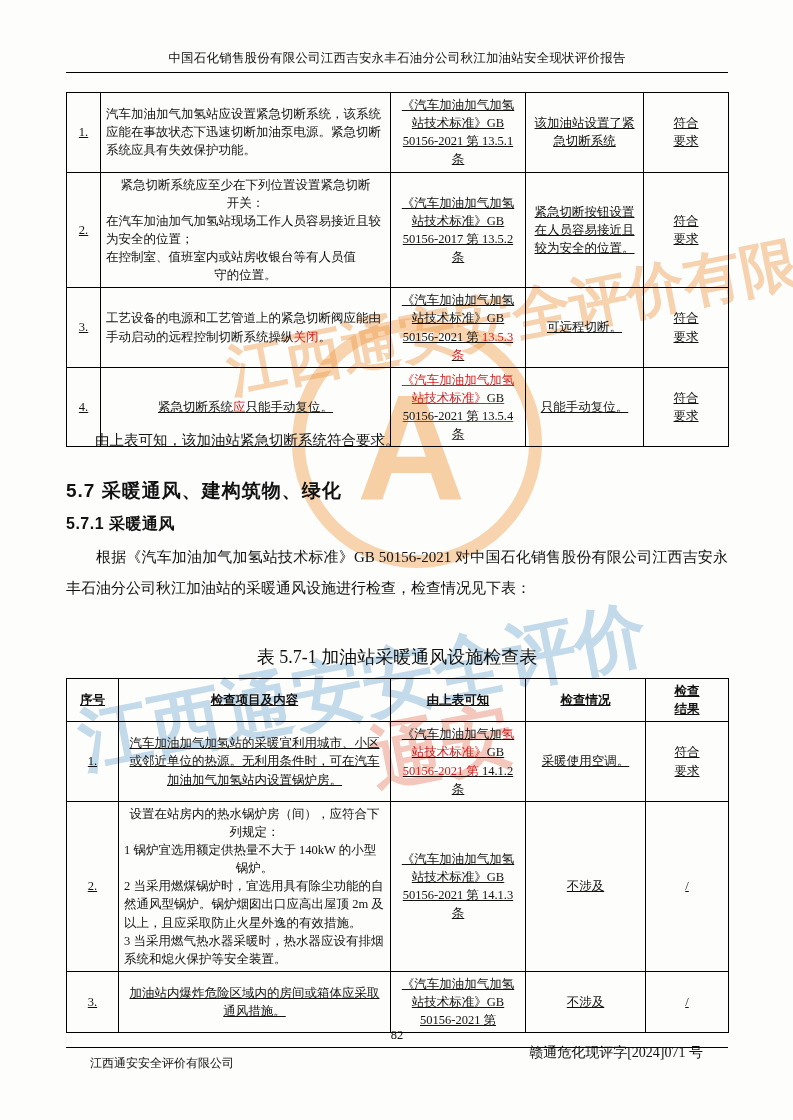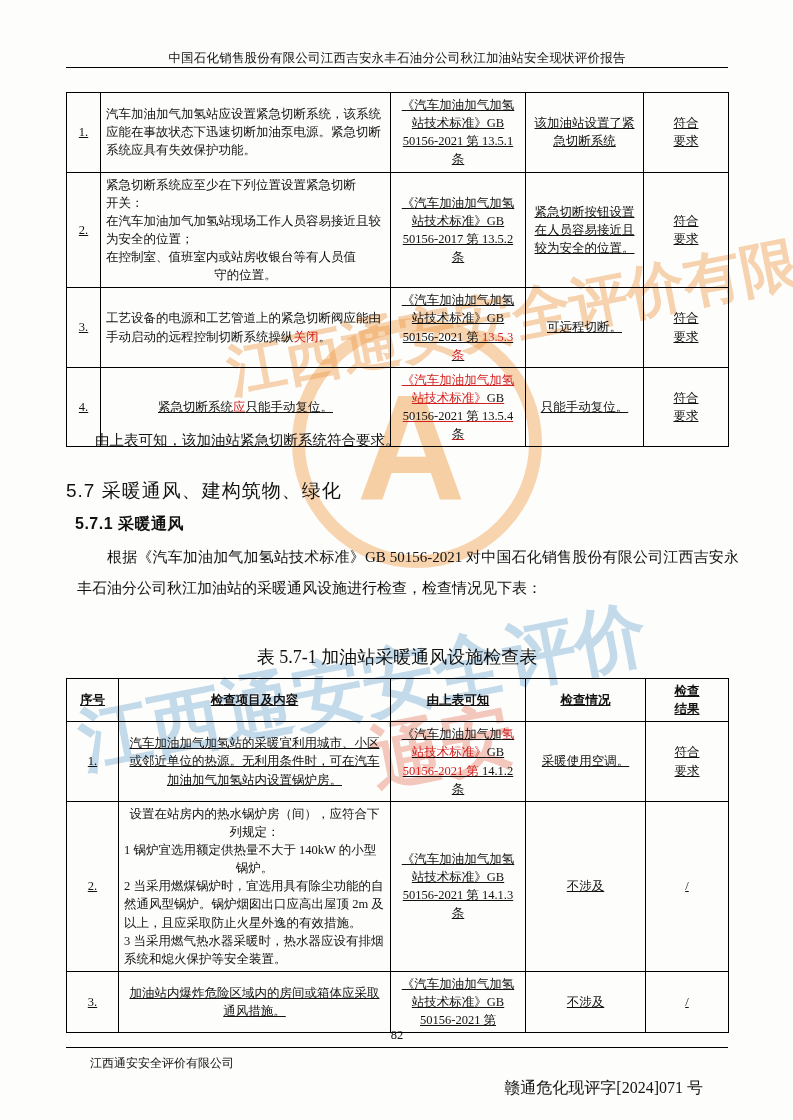--- a/index.html
+++ b/index.html
@@ -87,20 +87,21 @@
     z-index: 2;
   }
 
   .header {
     position: absolute;
     top: 50px;
     left: 66px;
     width: 662px;
     text-align: center;
     font-size: 12.5px;
+    padding-bottom: 5px;
     border-bottom: 1px solid #000;
     letter-spacing: 0.2px;
   }
 
   table.doc {
     position: absolute;
     border-collapse: collapse;
     table-layout: fixed;
   }
   table.doc td, table.doc th {
@@ -126,43 +127,42 @@
     font-size: 14.5px;
     text-indent: 2em;
     line-height: 1.7;
   }
 
   .h2 {
     position: absolute;
     top: 478px;
     left: 66px;
     font-size: 19px;
-    font-weight: normal;
+    font-weight: bold;
     font-family: "Liberation Sans", sans-serif;
     letter-spacing: 1px;
   }
   .h3 {
     position: absolute;
     top: 514px;
-    left: 75px;
+    left: 66px;
     font-size: 16px;
     font-weight: bold;
     font-family: "Liberation Sans", sans-serif;
     letter-spacing: 0.5px;
   }
   .para2 {
     position: absolute;
     top: 542px;
     left: 66px;
     width: 662px;
     font-size: 15px;
     line-height: 2.05;
     text-indent: 2em;
     text-align: justify;
-    margin-left: 11px;
   }
   .table2-caption {
     position: absolute;
     top: 645px;
     left: 66px;
     width: 662px;
     text-align: center;
     font-size: 18px;
   }
 
@@ -185,23 +185,23 @@
     font-size: 12.5px;
   }
   .footer-left {
     position: absolute;
     top: 1055px;
     left: 90px;
     font-size: 12px;
   }
   .footer-right {
     position: absolute;
-    top: 1078px;
+    top: 1044px;
     right: 90px;
-    font-size: 16px;
+    font-size: 14px;
   }
 </style>
 </head>
 <body>
 
 <div class="page">
 
   <div class="watermark">
     <div class="wm-text1">江西通安安全评价有限公司</div>
     <div class="wm-ring"></div>
@@ -226,21 +226,21 @@
         <tr>
           <td class="c">1.</td>
           <td class="l">汽车加油加气加氢站应设置紧急切断系统，该系统应能在事故状态下迅速切断加油泵电源。紧急切断系统应具有失效保护功能。</td>
           <td class="c">《汽车加油加气加氢站技术标准》GB 50156-2021 第 13.5.1 条</td>
           <td class="c">该加油站设置了紧急切断系统</td>
           <td class="c">符合<br>要求</td>
         </tr>
         <tr>
           <td class="c">2.</td>
           <td class="l">
-            <div style="text-align:left">紧急切断系统应至少在下列位置设置紧急切断<br>开关：</div>
+            <div style="text-align:center">紧急切断系统应至少在下列位置设置紧急切断<br>开关：</div>
             <div>在汽车加油加气加氢站现场工作人员容易接近且较为安全的位置；</div>
             <div>在控制室、值班室内或站房收银台等有人员值<span style="display:block;text-align:center">守的位置。</span></div>
           </td>
           <td class="c">《汽车加油加气加氢站技术标准》GB 50156-2017 第 13.5.2 条</td>
           <td class="c">紧急切断按钮设置在人员容易接近且较为安全的位置。</td>
           <td class="c">符合<br>要求</td>
         </tr>
         <tr>
           <td class="c">3.</td>
           <td class="l">工艺设备的电源和工艺管道上的紧急切断阀应能由手动启动的远程控制切断系统操纵<span class="red">关闭</span>。</td>

